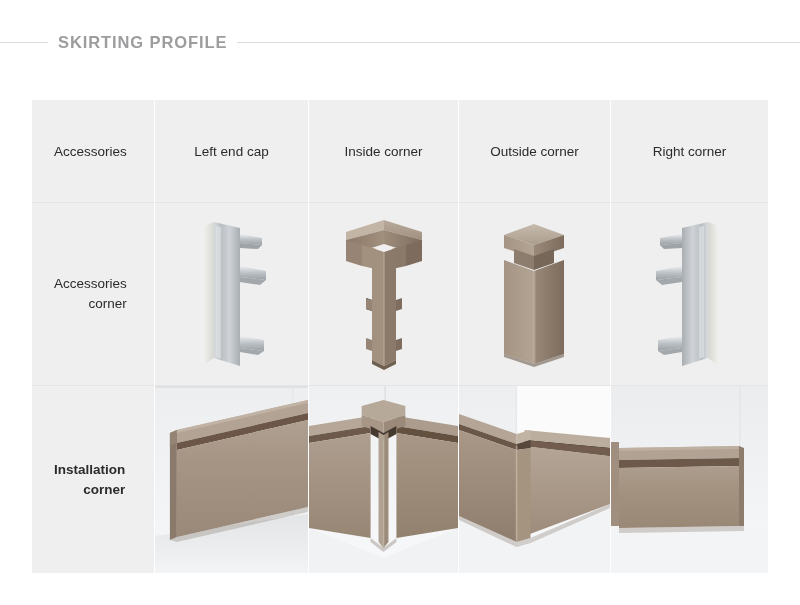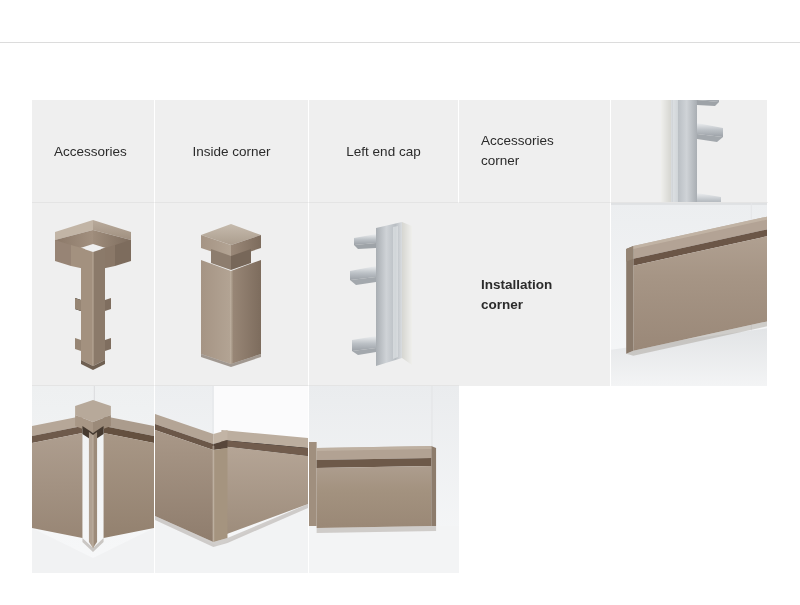--- a/index.html
+++ b/index.html
@@ -46,20 +46,21 @@
   .table {
     position: absolute;
     left: 32px;
     top: 100px;
     width: 756px;
     height: 473px;
     display: grid;
     grid-template-columns: 123px 154px 150px 152px 157px;
     grid-template-rows: 103px 183px 187px;
     background: #ffffff;
+    text-align: right;
   }
   .cell {
     position: relative;
     background: #efefef;
     box-sizing: border-box;
     border-right: 1px solid #ffffff;
     border-bottom: 1px solid #e4e4e4;
     overflow: hidden;
   }
   .cell.last-col { border-right: none; }
@@ -108,28 +109,31 @@
     font-size: 11px;
     color: #c9c9c9;
     margin-top: 40px;
   }
 </style>
 </head>
 <body>
 
 <div class="header">
   <div class="rule rule-left"></div>
+  <div class="page-title">SKIRTING PROFILE</div>
   <div class="rule rule-right"></div>
 </div>
 
 <div class="table">
 
   <div class="cell head-cell rowlabel">Accessories</div>
+  <div class="cell head-cell">Left end cap</div>
   <div class="cell head-cell">Inside corner</div>
-  <div class="cell head-cell">Left end cap</div>
+  <div class="cell head-cell">Outside corner</div>
+  <div class="cell head-cell last-col">Right corner</div>
 
   <div class="cell row-label">
     <span>
       <span>Accessories</span><br>
       <span>corner</span>
     </span>
   </div>
 
   <div class="cell prod">
     <svg width="76" height="152" viewBox="0 0 76 152">

